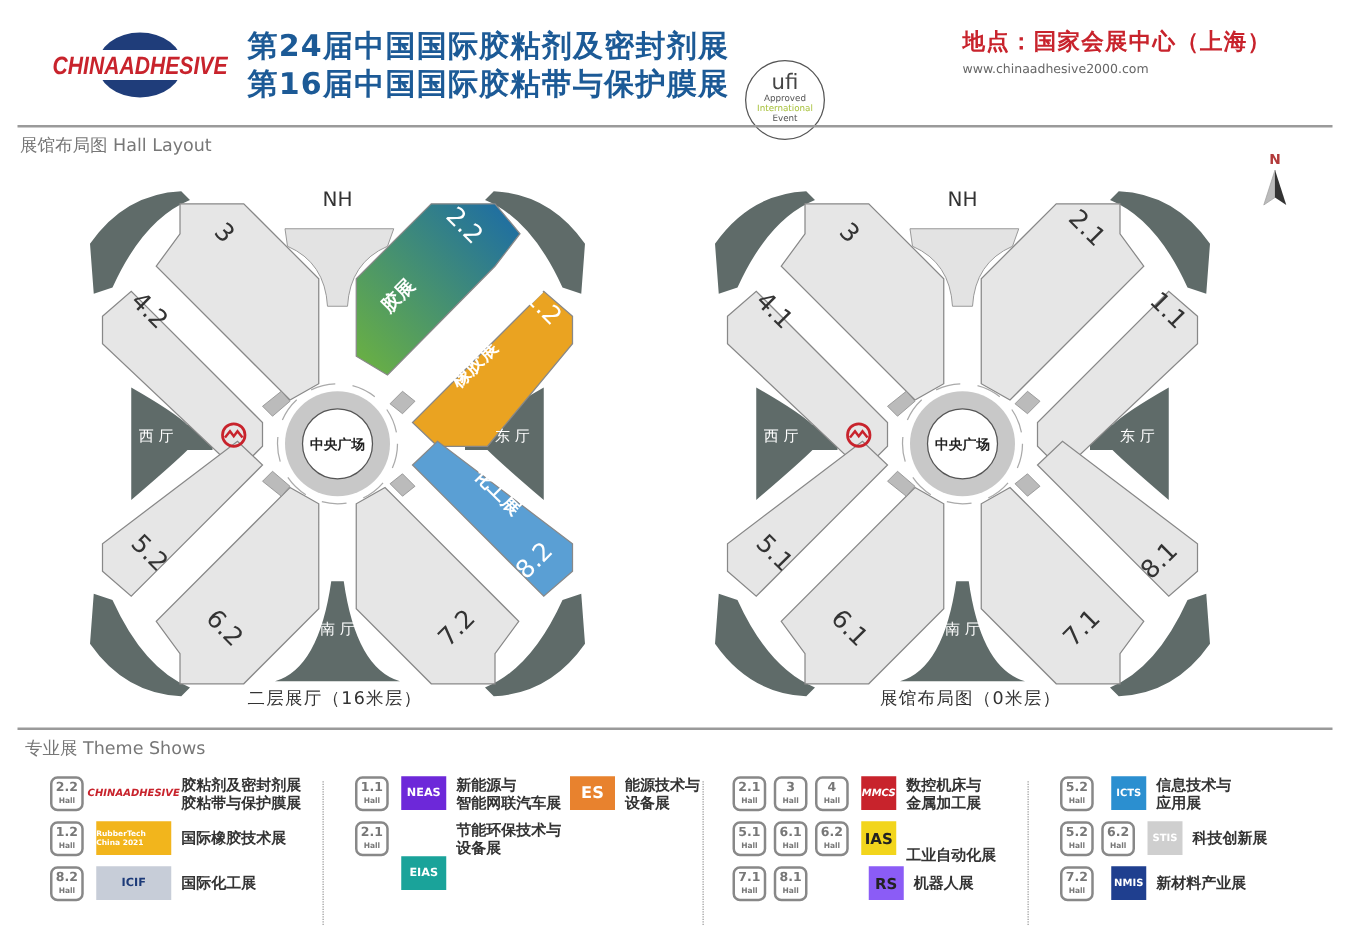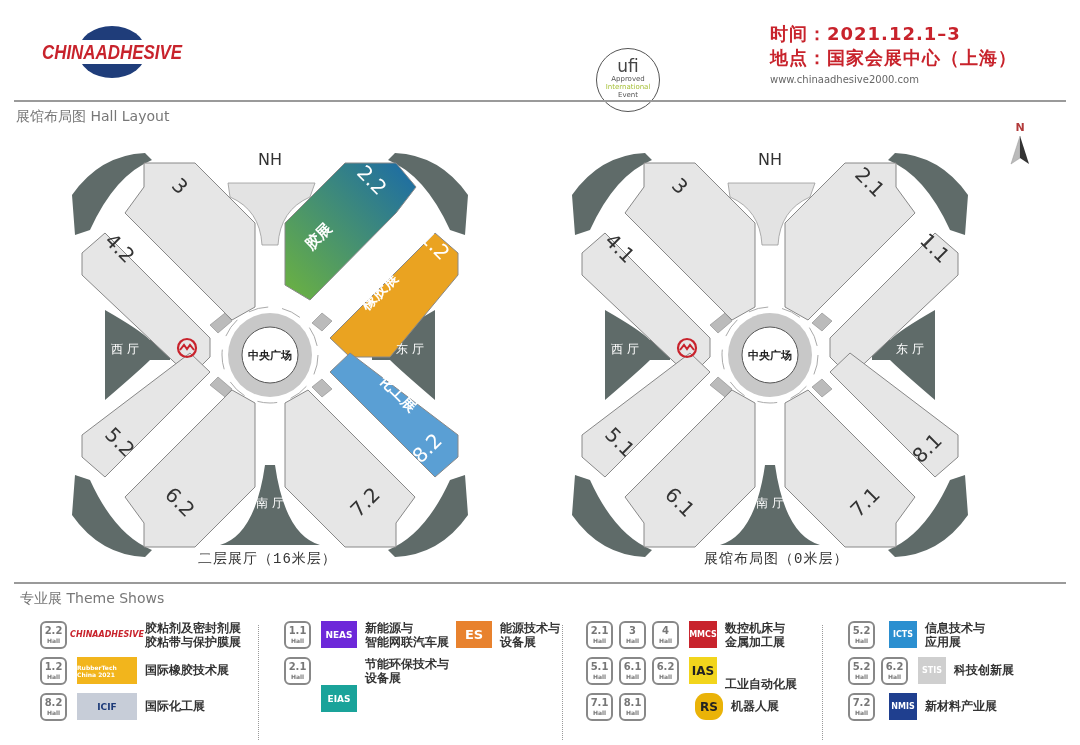--- a/index.html
+++ b/index.html
@@ -14,48 +14,51 @@
   .ufi .green { color: #a7c13a; }
   .info { position: absolute; left: 770px; top: 22px; }
   .info .line { font-size: 18px; font-weight: bold; color: #c8232c; line-height: 24px; white-space: nowrap; letter-spacing: 1px; }
   .info .url { font-size: 10px; color: #666; margin-top: 4px; }
   .hr { position: absolute; height: 2px; background: #9a9a9a; }
   .section-title { position: absolute; font-size: 14px; color: #777; white-space: nowrap; }
   .compass { position: absolute; left: 1008px; top: 122px; width: 24px; height: 50px; text-align: center; }
   .compass .n { font-size: 11px; color: #b23a3a; font-weight: bold; line-height: 12px; }
   .map { position: absolute; top: 135px; width: 420px; height: 440px; }
   .map svg { width: 420px; height: 440px; }
-  .floor-label { position: absolute; font-size: 14px; color: #333; white-space: nowrap; letter-spacing: 1px; font-family: Liberation Mono, monospace; }
+  .floor-label { position: absolute; font-size: 14px; color: #333; white-space: nowrap; letter-spacing: 1px; }
   .hall-badge { display: inline-block; width: 27px; height: 28px; border: 2px solid #888; border-radius: 6px; text-align: center; font-size: 10px; font-weight: bold; color: #777; line-height: 11px; padding-top: 2px; vertical-align: top; }
   .hall-badge small { display: block; font-size: 6px; line-height: 9px; }
   .legend-row { position: absolute; display: flex; align-items: flex-start; }
   .badges { display: flex; gap: 6px; }
   .brand { width: 36px; height: 27px; display: flex; align-items: center; justify-content: center; font-size: 9px; font-weight: bold; color: #fff; margin-left: 10px; }
   .show-name { font-size: 12px; font-weight: bold; color: #333; line-height: 14px; margin-left: 8px; white-space: nowrap; }
   .vdiv { position: absolute; top: 625px; width: 0; height: 115px; border-left: 1px dotted #999; }
 </style>
 </head>
 <body>
 
 <div class="header">
   <div class="logo">
     <svg viewBox="0 0 145 56">
       <ellipse cx="72" cy="28" rx="34" ry="26" fill="#1f3d7a"></ellipse>
       <rect x="0" y="16" width="145" height="24" fill="#ffffff"></rect>
       <text x="72" y="35" text-anchor="middle" font-family="Liberation Sans, sans-serif" font-style="italic" font-size="20" font-weight="bold" fill="#c8232c" textLength="140" lengthAdjust="spacingAndGlyphs">CHINAADHESIVE</text>
     </svg>
   </div>
+  <div class="titles">
+    <div>第24届中国国际胶粘剂及密封剂展</div>
+    <div>第16届中国国际胶粘带与保护膜展</div>
+  </div>
   <div class="ufi">
     <div class="ufi-mark">ufi</div>
     <div>Approved</div>
     <div class="green">International</div>
     <div>Event</div>
   </div>
   <div class="info">
-    <div class="line">时间：2021.12.1–3</div>
     <div class="line">地点：国家会展中心（上海）</div>
     <div class="url">www.chinaadhesive2000.com</div>
   </div>
 </div>
 
 <div class="hr" style="left:14px; top:100px; width:1052px;"></div>
 <div class="section-title" style="left:16px; top:108px;">展馆布局图 Hall Layout</div>
 
 <div class="compass">
   <div class="n">N</div>
@@ -254,41 +257,41 @@
 </div>
 
 <div class="vdiv" style="left:562px;"></div>
 
 <div class="legend-row" style="left:586px; top:621px;">
   <div class="badges">
     <div class="hall-badge"><span>2.1</span><small>Hall</small></div>
     <div class="hall-badge"><span>3</span><small>Hall</small></div>
     <div class="hall-badge"><span>4</span><small>Hall</small></div>
   </div>
-  <div class="brand" style="background:#c8232c;font-size:8px;width:28px;">MMCS</div>
+  <div class="brand" style="background:#c8232c;font-size:8px;width:28px;font-style:italic;">MMCS</div>
   <div class="show-name">
       <div>数控机床与</div>
       <div>金属加工展</div>
     </div>
 </div>
 <div class="legend-row" style="left:586px; top:657px;">
   <div class="badges">
     <div class="hall-badge"><span>5.1</span><small>Hall</small></div>
     <div class="hall-badge"><span>6.1</span><small>Hall</small></div>
     <div class="hall-badge"><span>6.2</span><small>Hall</small></div>
   </div>
   <div class="brand" style="background:#f2d51c;color:#222;font-size:12px;width:28px;">IAS</div>
   <div class="show-name" style="margin-top:20px;">工业自动化展</div>
 </div>
 <div class="legend-row" style="left:586px; top:693px;">
   <div class="badges" style="width:99px;">
     <div class="hall-badge"><span>7.1</span><small>Hall</small></div>
     <div class="hall-badge"><span>8.1</span><small>Hall</small></div>
   </div>
-  <div class="brand" style="background:#eab308;color:#222;font-size:12px;width:28px;border-radius:11px;">RS</div>
+  <div class="brand" style="background:#8b5cf6;color:#222;font-size:12px;width:28px;">RS</div>
   <div class="show-name" style="margin-top:6px;">机器人展</div>
 </div>
 
 <div class="vdiv" style="left:822px;"></div>
 
 <div class="legend-row" style="left:848px; top:621px;">
   <div class="badges" style="width:61px;">
       <div class="hall-badge"><span>5.2</span><small>Hall</small></div>
     </div>
   <div class="brand" style="background:#2b8fd0;font-size:8px;width:28px;margin-left:-20px;">ICTS</div>

